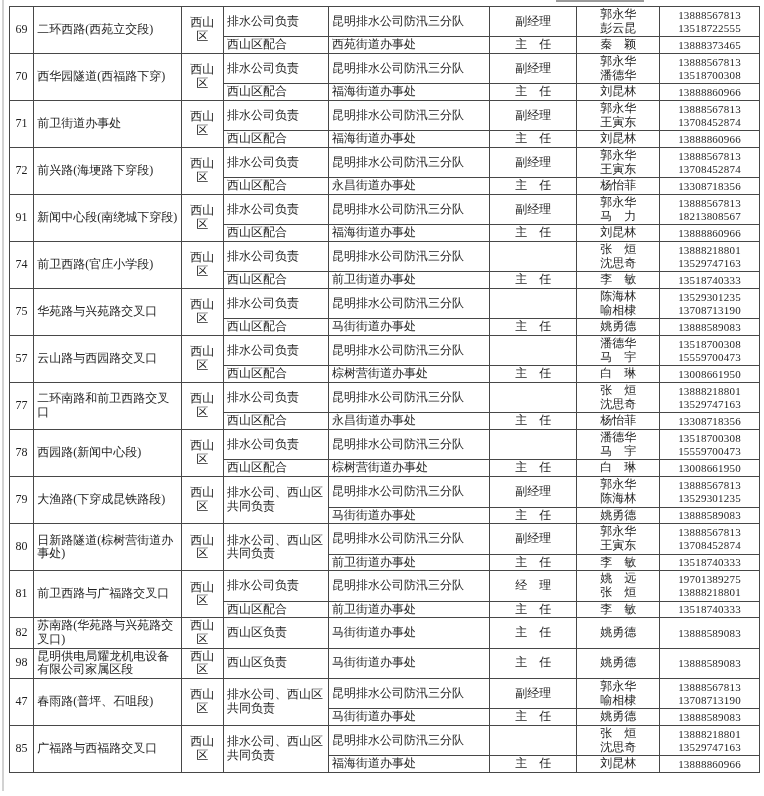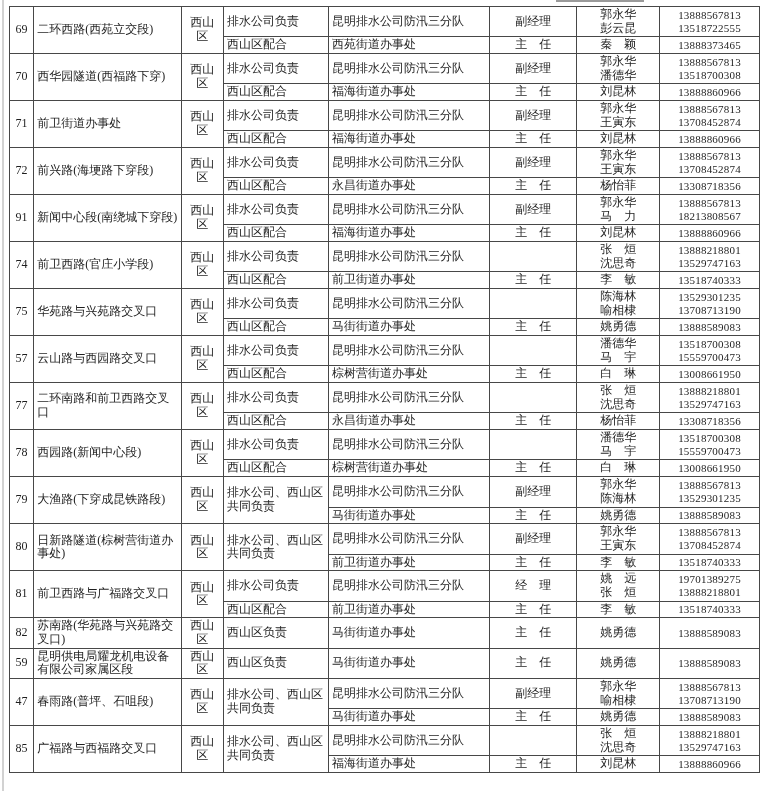--- a/index.html
+++ b/index.html
@@ -431,21 +431,21 @@
           <td class="cell-left">马街街道办事处</td>
           <td class="cell-center">主　任</td>
           <td class="cell-center names-cell">
             <div>姚勇德</div>
           </td>
           <td class="cell-center phone-cell">
             <div>13888589083</div>
           </td>
         </tr>
         <tr>
-          <td class="cell-center">59</td>
+          <td class="cell-center">98</td>
           <td class="cell-left">昆明供电局耀龙机电设备有限公司家属区段</td>
           <td class="cell-center">西山区</td>
           <td class="cell-left">西山区负责</td>
           <td class="cell-left">马街街道办事处</td>
           <td class="cell-center">主　任</td>
           <td class="cell-center names-cell">
             <div>姚勇德</div>
           </td>
           <td class="cell-center phone-cell">
             <div>13888589083</div>

